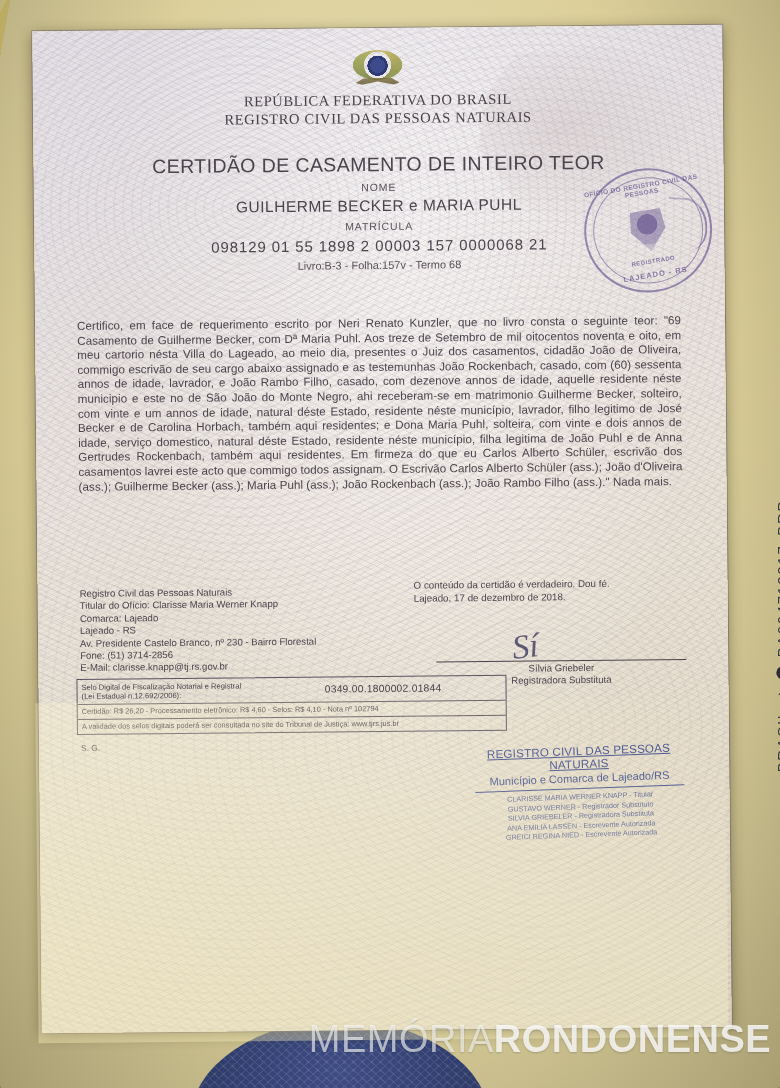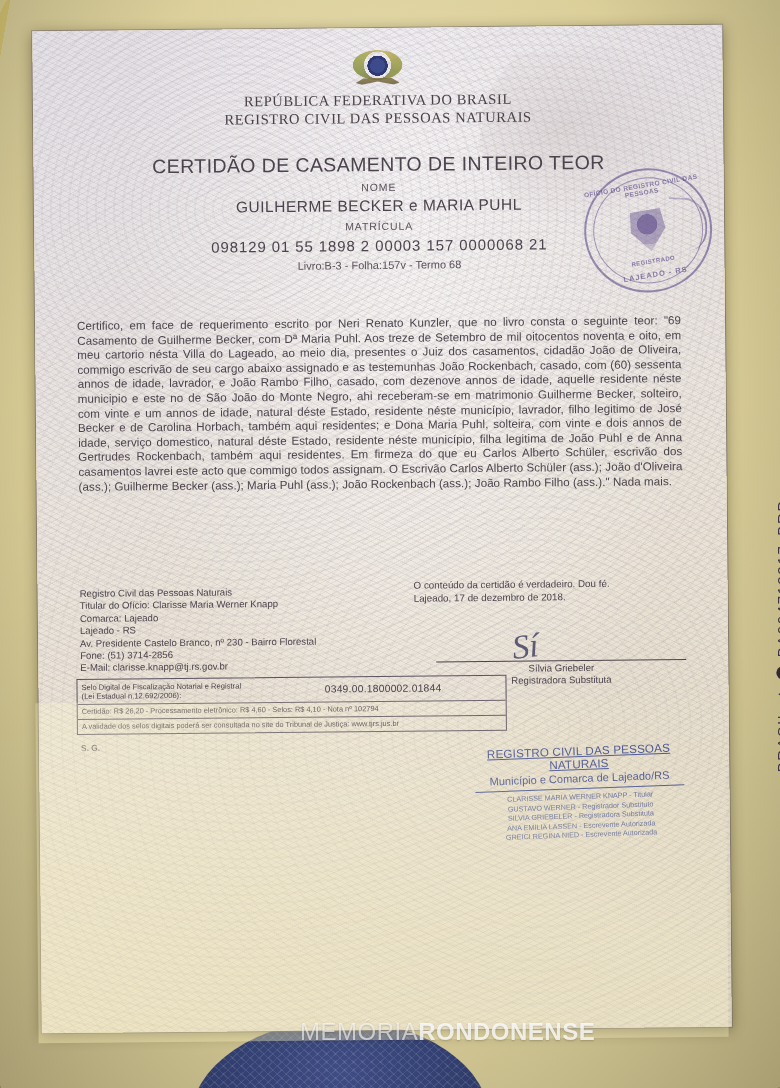--- a/index.html
+++ b/index.html
@@ -208,21 +208,21 @@
     content:""; position:absolute; left:2px; top:5.5px; width:9px; height:2px; background:#ddd6d9;
   }
   #vstrip .tri{
     display:inline-block; width:0; height:0;
     border-left:6px solid transparent; border-right:6px solid transparent; border-bottom:10px solid #2e2a33;
   }
 
   
   #watermark{
     position:absolute; left:300px; top:1018px; width:480px;
-    text-align:left; font-size:24px; letter-spacing:.5px;
+    text-align:center; font-size:38px; letter-spacing:.5px;
     color:rgba(255,255,255,.62);
     text-shadow:0 1px 2px rgba(0,0,0,.18);
     white-space:nowrap; pointer-events:none;
   }
   #watermark b{ font-weight:bold; color:rgba(255,255,255,.8); }
 
   
   #glare{
     position:absolute; left:37px; top:700px; width:690px; height:340px;
     background:linear-gradient(200deg, rgba(255,250,220,0) 0%, rgba(255,248,205,.30) 45%, rgba(255,245,190,.40) 100%);

